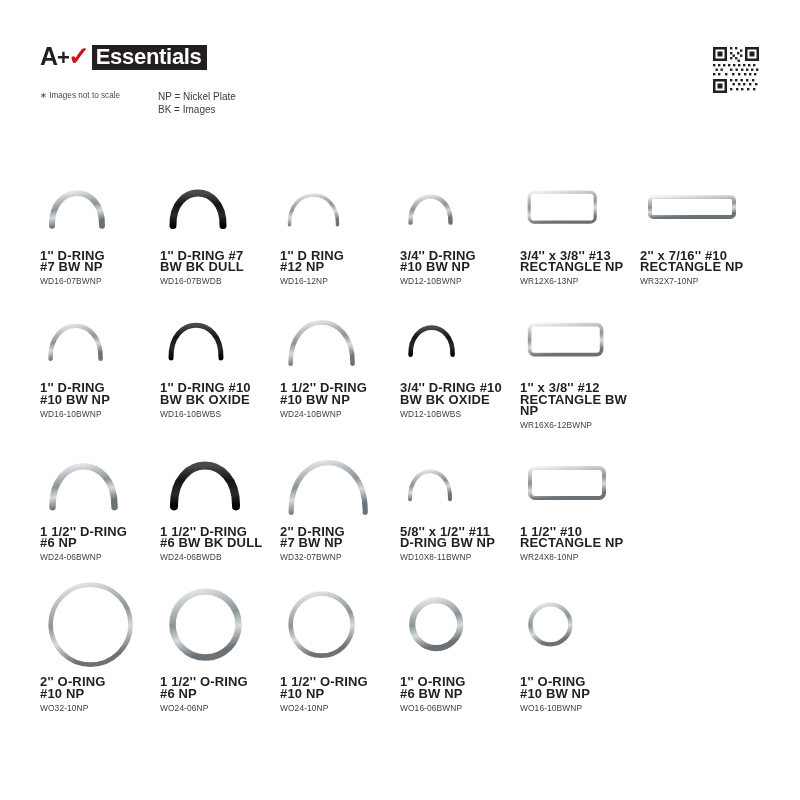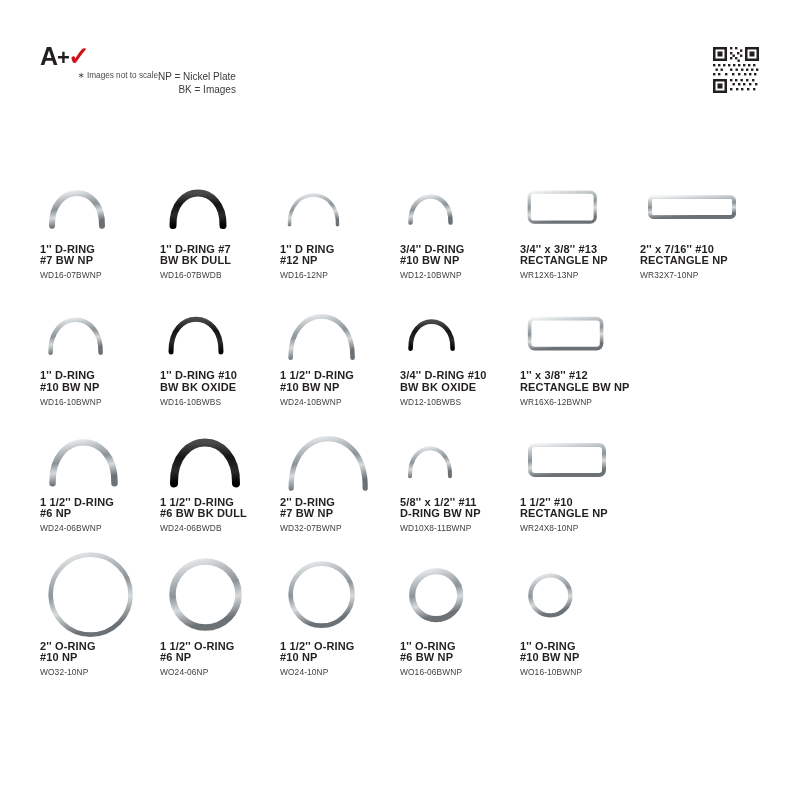--- a/index.html
+++ b/index.html
@@ -60,24 +60,24 @@
     margin-left: 1px;
   }
   .subtitle {
     margin-top: 14px;
     font-size: 13.5px;
     font-weight: bold;
     color: #231f20;
     letter-spacing: 0.1px;
   }
   .notes {
+    margin-top: 20px;
     display: flex;
     font-size: 8.5px;
     color: #3b3b3b;
-    text-align: right;
   }
   .note-scale {
     width: 118px;
     color: #4a4a4a;
     font-size: 8.2px;
   }
   .note-legend {
     font-size: 10px;
     line-height: 13px;
     color: #3b3b3b;
@@ -105,27 +105,27 @@
   }
   .art {
     height: 72px;
     display: flex;
     align-items: center;
     justify-content: flex-start;
     padding-left: 2px;
   }
   .art svg { display: block; }
   .label {
-    font-size: 11px;
+    font-size: 13px;
     font-weight: bold;
     line-height: 11.4px;
     letter-spacing: 0.15px;
     color: #231f20;
     white-space: pre-line;
-    margin-top: 0;
+    margin-top: 6px;
   }
   .sku {
     font-size: 8.4px;
     line-height: 13px;
     color: #3f3f3f;
     margin-top: 2.5px;
     letter-spacing: 0.1px;
   }
   .row-1 .art, .row-2 .art, .row-3 .art { height: 74px; }
   .row-4 .art { height: 92px; }
@@ -134,20 +134,21 @@
 </head>
 <body>
 
 <div class="page">
 
   <div class="header">
     <div class="logo">
       <span class="logo-mark">
         <span class="logo-a">A</span><span class="logo-plus">+</span><span class="logo-check">✓</span>
       </span>
+      <span class="logo-word">Essentials</span>
     </div>
 
 
     <div class="notes">
       <div class="note-scale">∗ Images not to scale</div>
       <div class="note-legend">
         <div>NP = Nickel Plate</div>
         <div>BK = Images</div>
       </div>
     </div>

